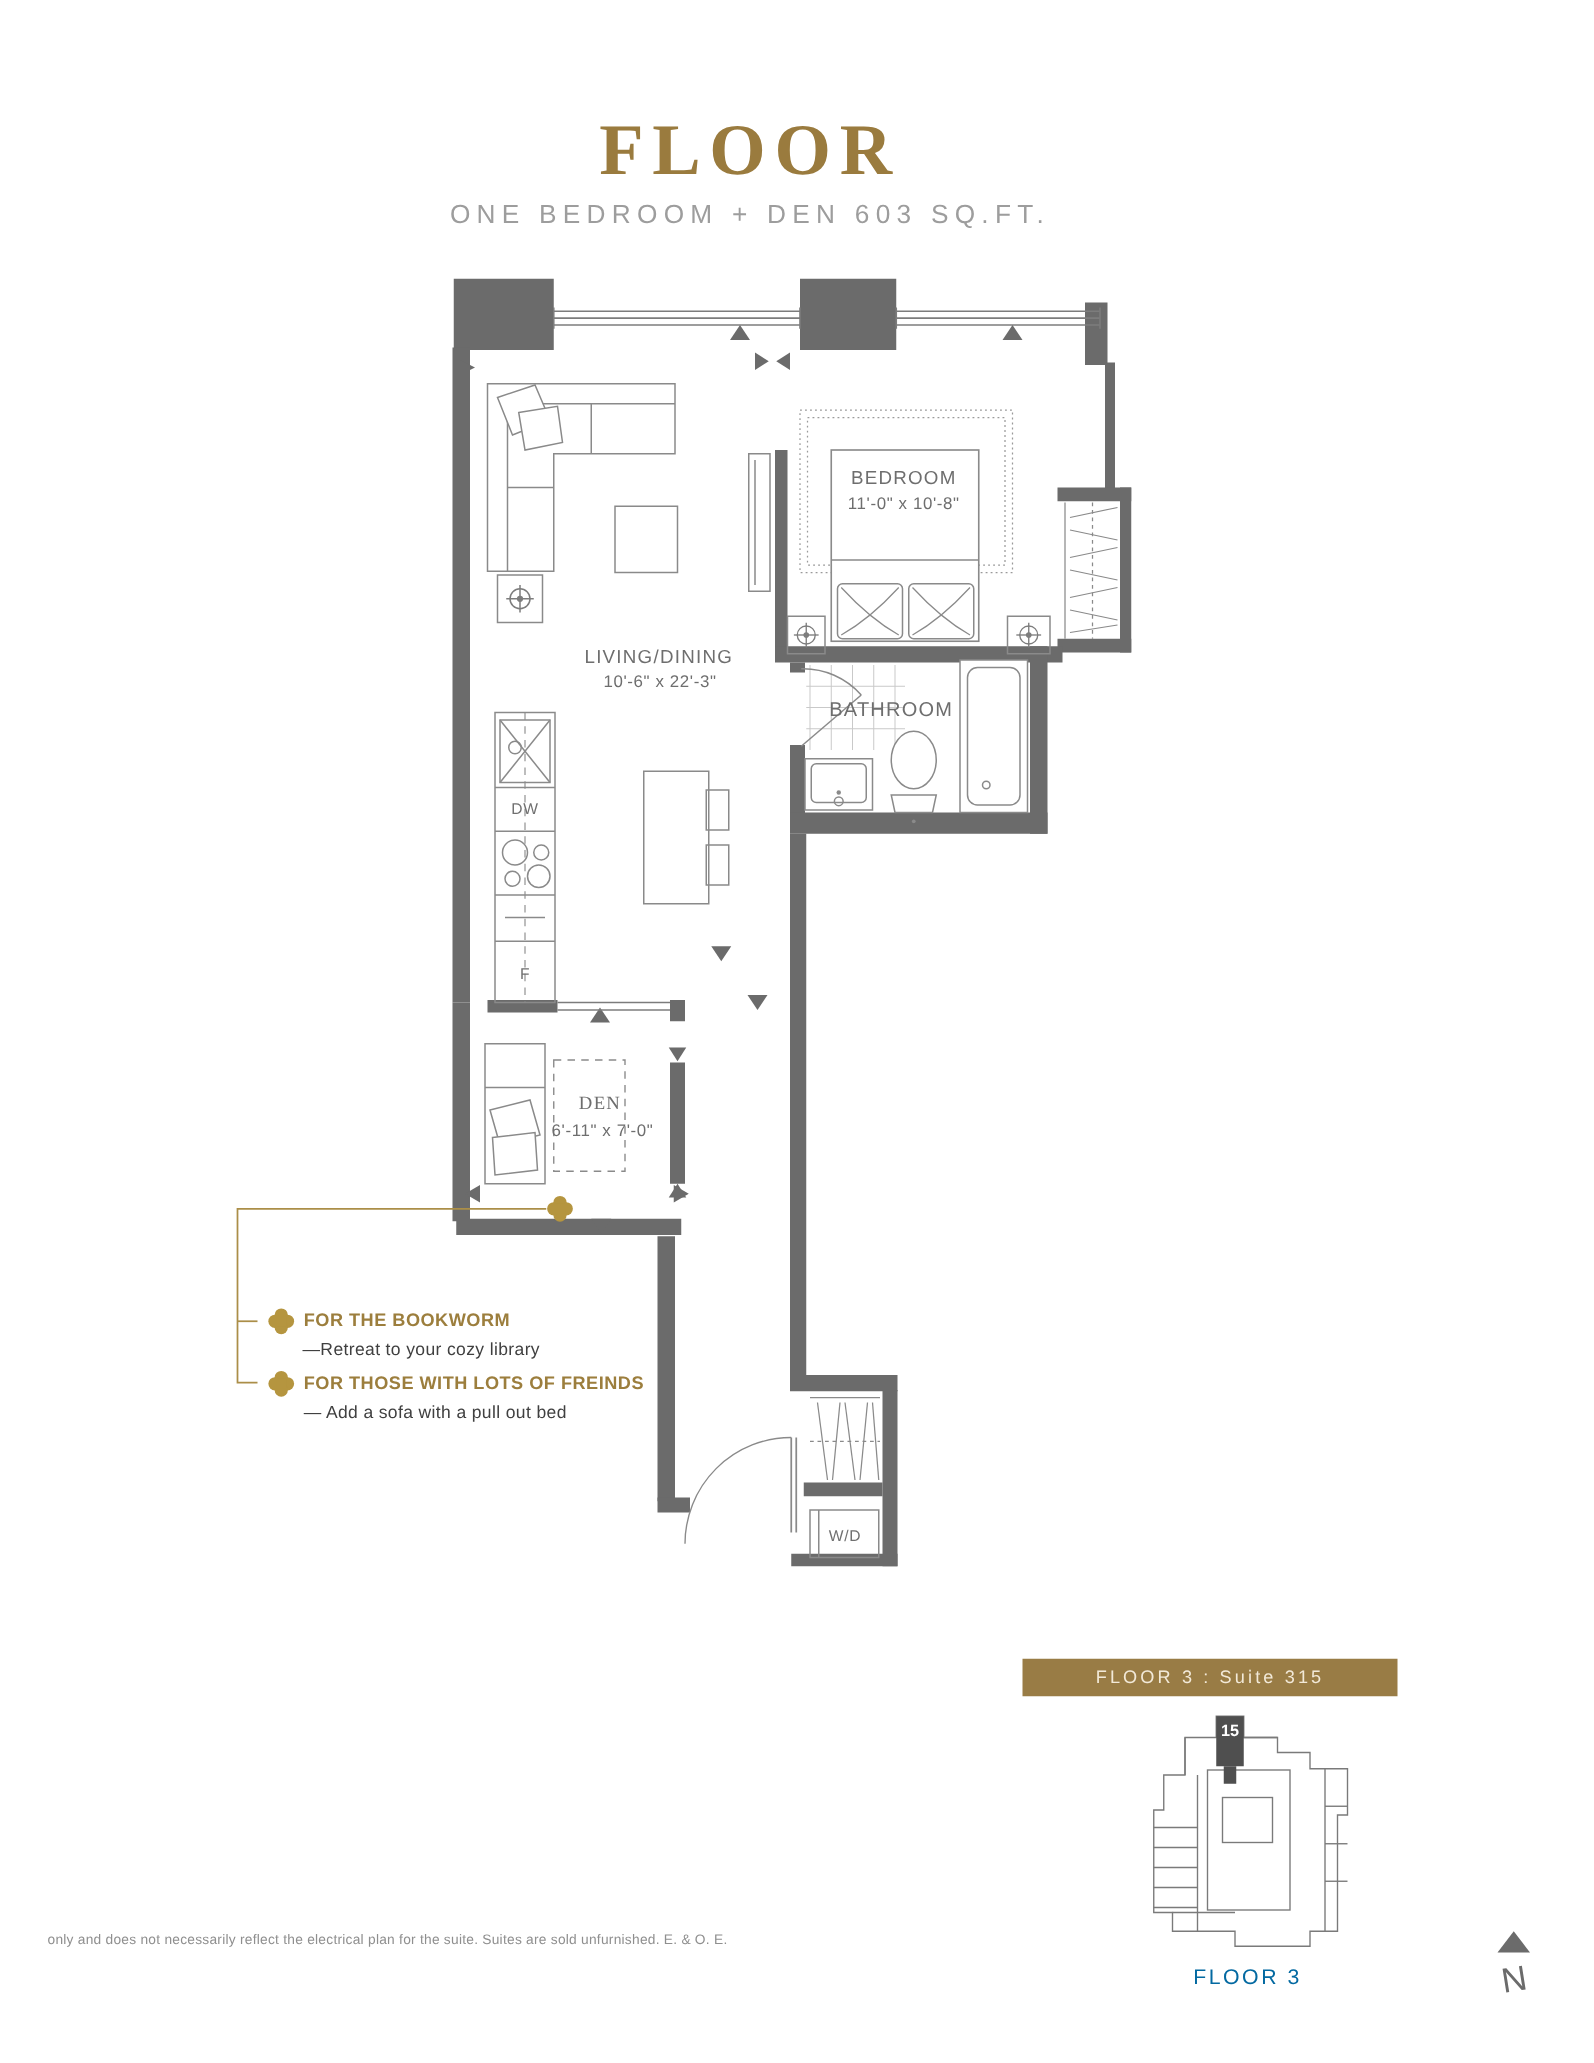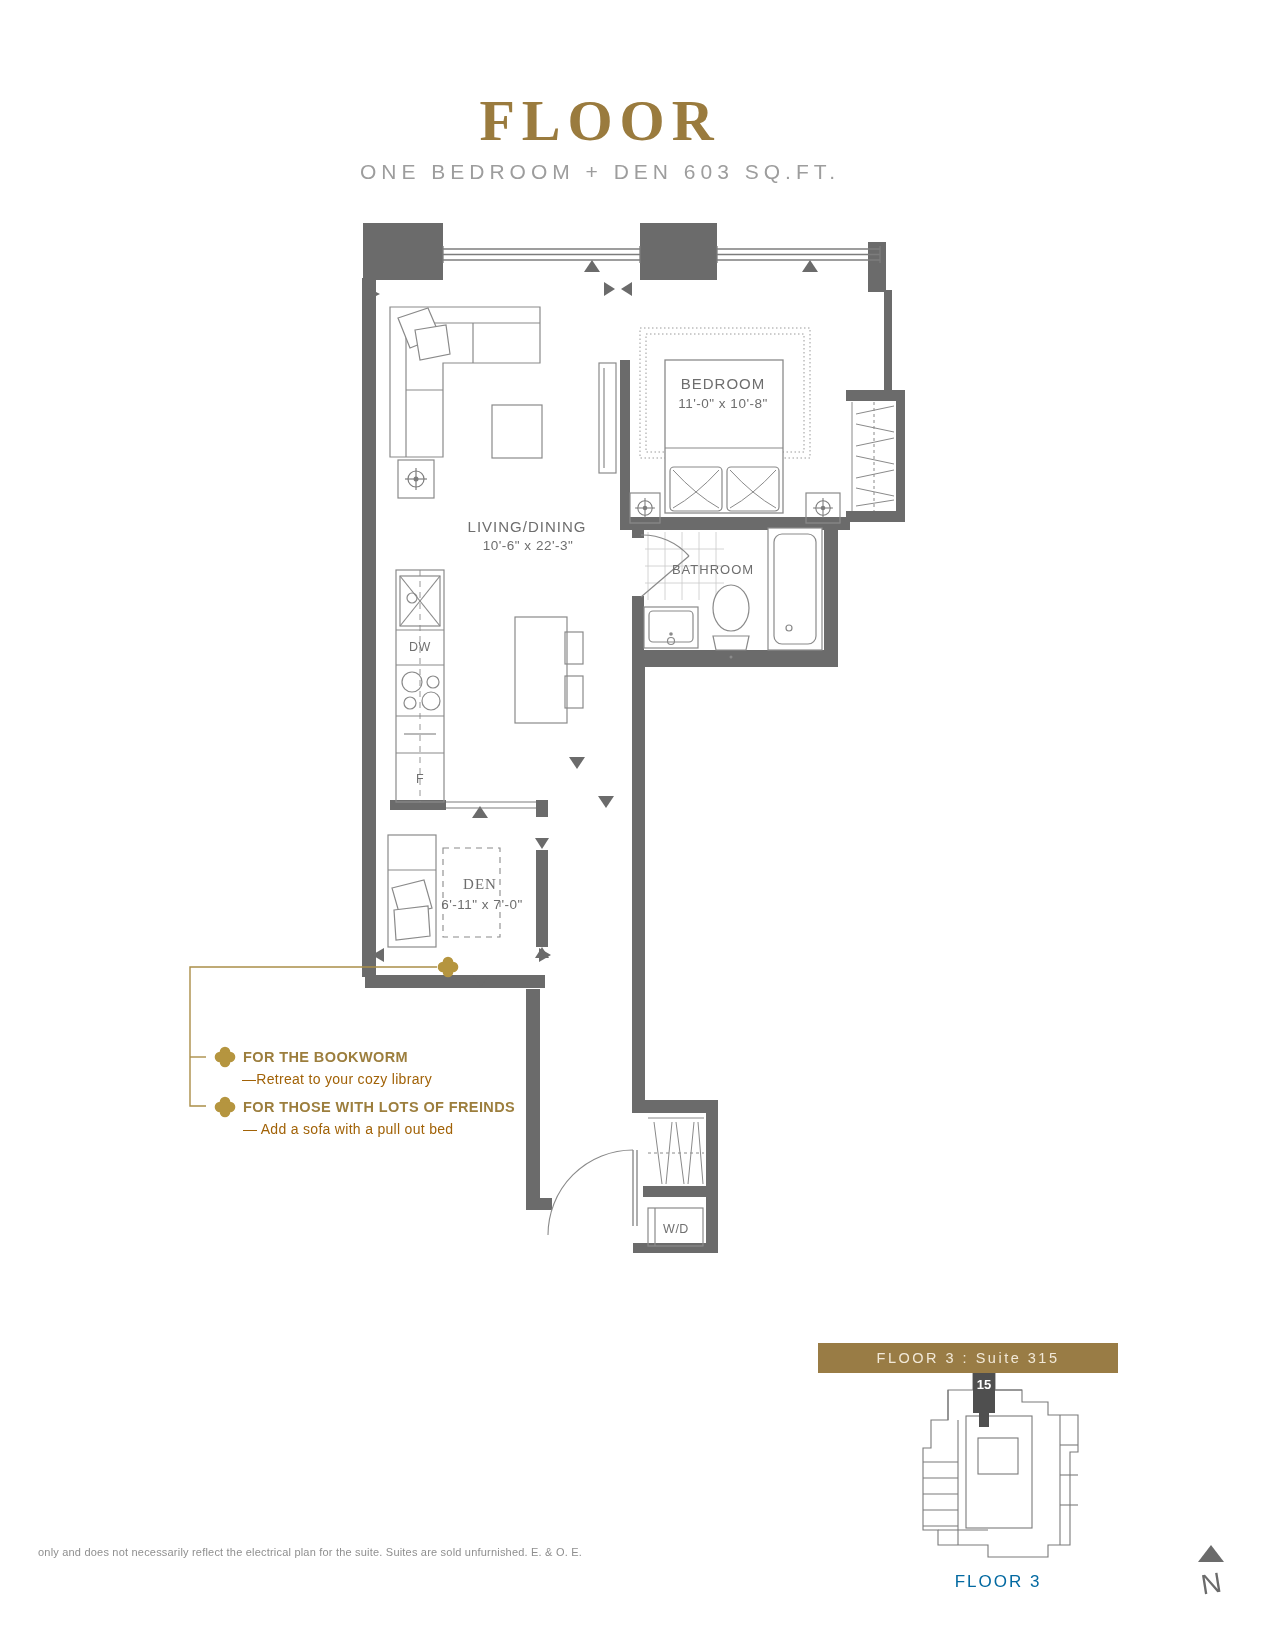--- a/index.html
+++ b/index.html
@@ -16,25 +16,25 @@
   }
   .subtitle{
     left:600px;top:172px;font-size:21px;letter-spacing:5px;color:#9d9d9d;
   }
   
   .roomlbl{color:#6e6e6e;font-size:15px;letter-spacing:1px;}
   .roomdim{color:#6e6e6e;font-size:13.5px;letter-spacing:0.5px;}
   .applbl{color:#707070;font-size:12.5px;letter-spacing:0.5px;}
   
   .anno-title{color:#9c7e3d;font-size:14.5px;font-weight:bold;letter-spacing:0.4px;white-space:nowrap;}
-  .anno-desc{color:#a16207;font-size:14px;letter-spacing:0.3px;white-space:nowrap;}
+  .anno-desc{color:#404040;font-size:14px;letter-spacing:0.3px;white-space:nowrap;}
   
   .banner{
     left:818px;top:1327px;width:300px;height:30px;background:#997c45;
-    display:flex;align-items:center;justify-content:center;margin-top:16px;
+    display:flex;align-items:center;justify-content:center;
   }
   .banner span{color:#f2e9d8;font-size:14.5px;letter-spacing:2.5px;}
   .keyplan-label{left:998px;top:1582px;color:#0369a1;font-size:17px;letter-spacing:2px;}
   .disclaimer{left:38px;top:1541px;color:#8f8f8f;font-size:11px;line-height:23.5px;letter-spacing:0.2px;}
   svg{position:absolute;left:0;top:0;}
   svg text{font-family:"Liberation Sans", sans-serif;}
 </style>
 </head>
 <body>
 
@@ -307,21 +307,21 @@
 
 <div class="abs center title">FLOOR</div>
 <div class="abs center subtitle">ONE BEDROOM + DEN 603 SQ.FT.</div>
 
 <div class="abs center roomlbl" style="left:723px;top:383px;">BEDROOM</div>
 <div class="abs center roomdim" style="left:723px;top:403px;">11'-0" x 10'-8"</div>
 
 <div class="abs center roomlbl" style="left:527px;top:526px;">LIVING/DINING</div>
 <div class="abs center roomdim" style="left:528px;top:545px;">10'-6" x 22'-3"</div>
 
-<div class="abs center roomlbl" style="left:713px;top:569px;font-size:13px;">BATHROOM</div>
+<div class="abs center roomlbl" style="left:713px;top:569px;font-size:16px;">BATHROOM</div>
 
 <div class="abs center applbl" style="left:420px;top:647px;">DW</div>
 <div class="abs center applbl" style="left:420px;top:779px;">F</div>
 
 <div class="abs center roomlbl" style="left:480px;top:884px;font-family:Liberation Serif, serif;">DEN</div>
 <div class="abs center roomdim" style="left:482px;top:904px;">6'-11" x 7'-0"</div>
 
 <div class="abs center applbl" style="left:676px;top:1229px;">W/D</div>
 
 <div class="abs anno-title" style="left:243px;top:1049px;">FOR THE BOOKWORM</div>

